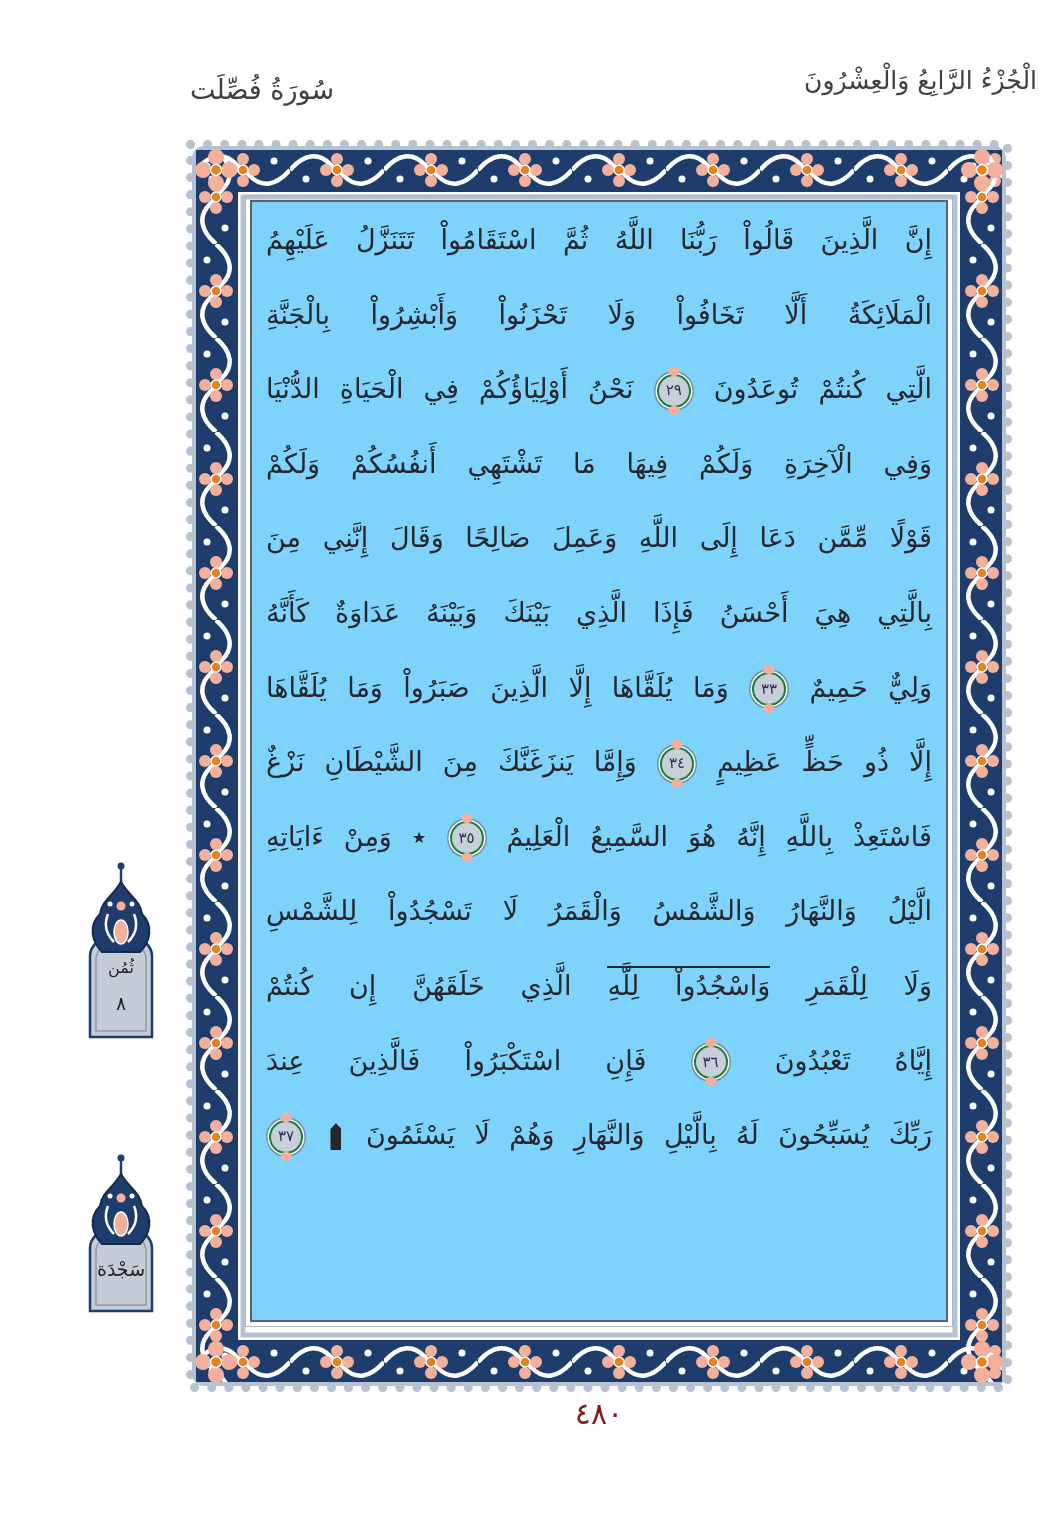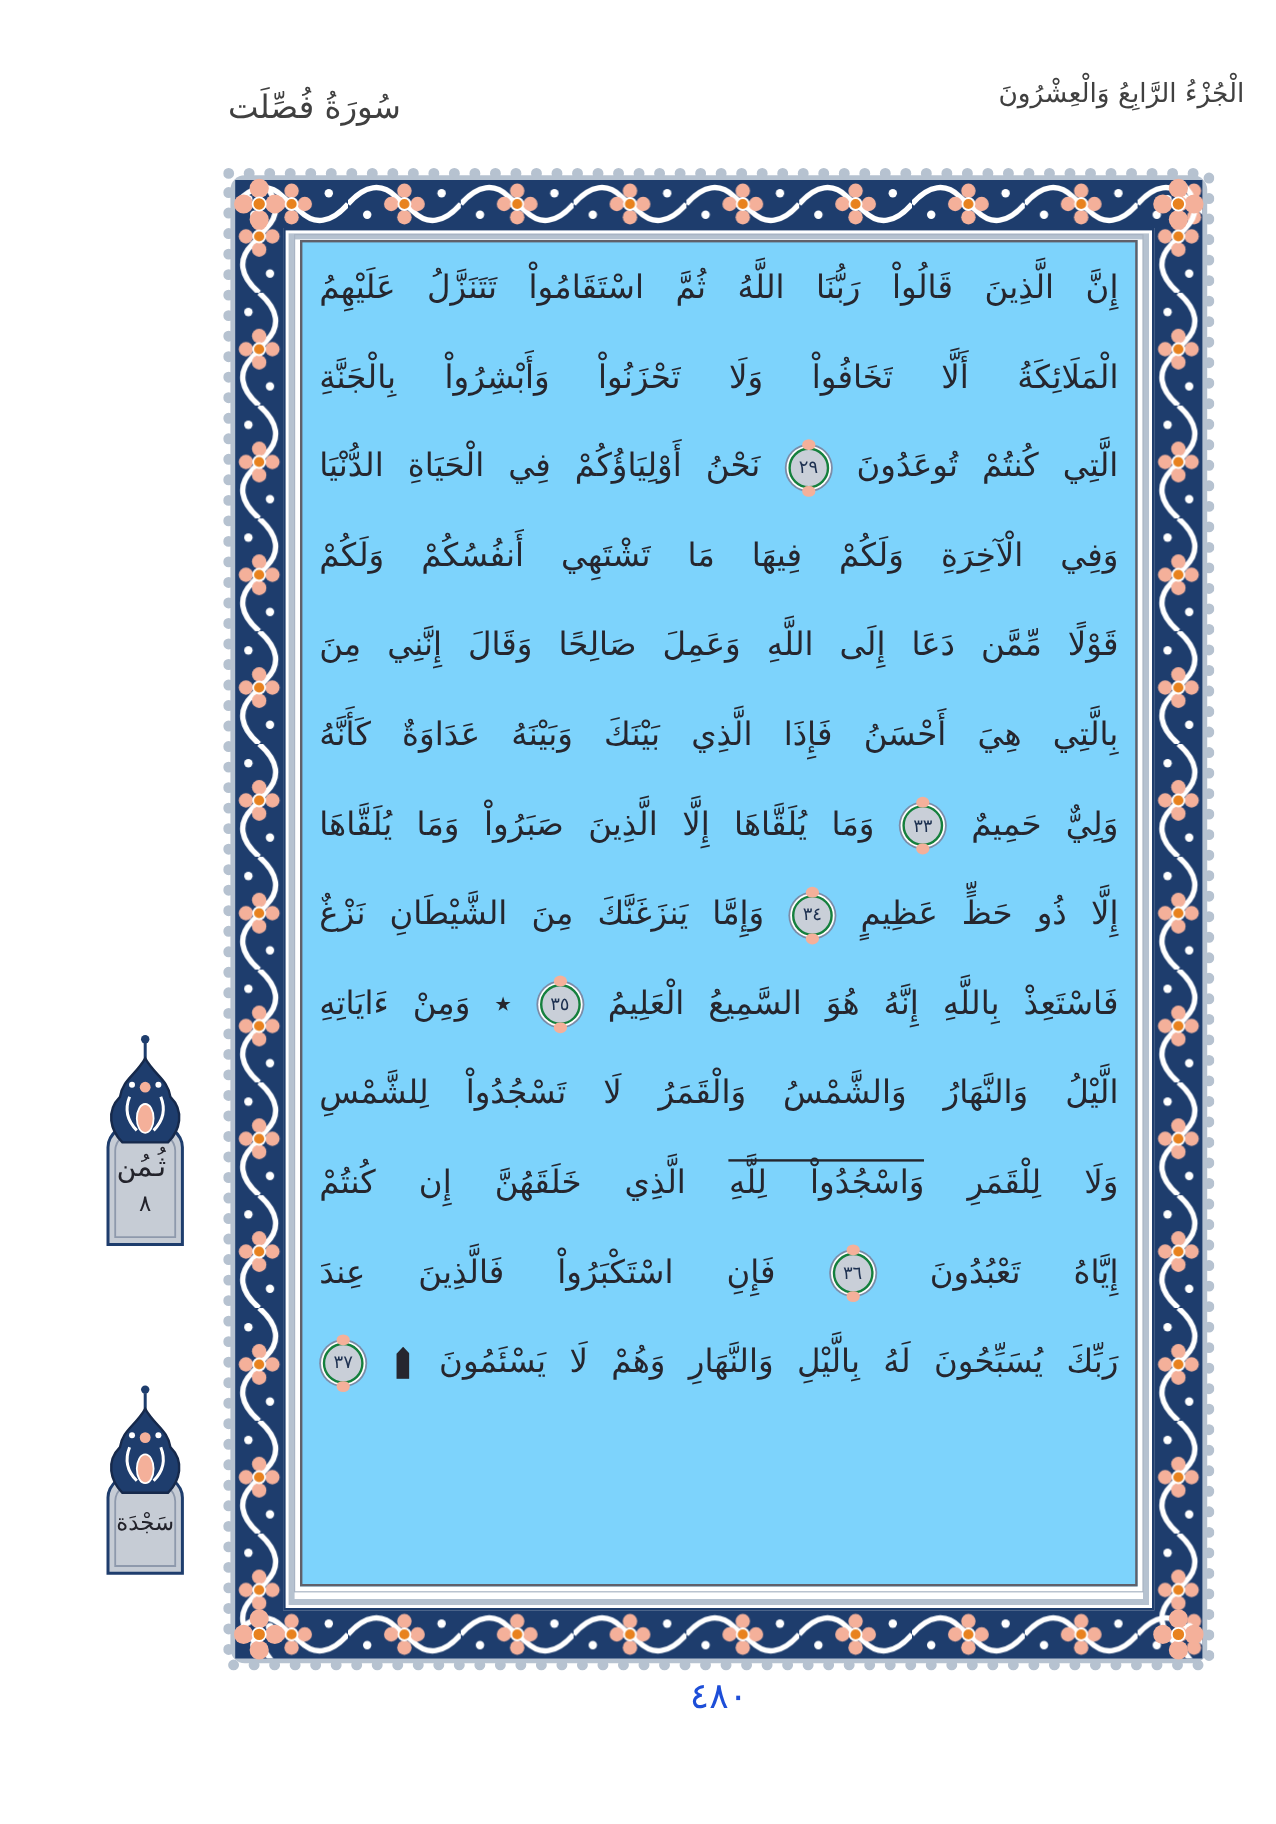--- a/index.html
+++ b/index.html
@@ -3,21 +3,21 @@
 <meta charset="utf-8">
 <style>
   html,body{margin:0;padding:0;background:#ffffff;}
   .page{
     position:relative;width:1063px;height:1520px;background:#ffffff;overflow:hidden;
     font-family:"DejaVu Sans",sans-serif;color:#26262e;
   }
   
   .hdr{position:absolute;direction:rtl;color:#404040;white-space:nowrap;}
   .hdr-left{left:190px;top:74px;font-size:27px;}
-  .hdr-right{right:26px;top:66px;font-size:22px;}
+  .hdr-right{right:26px;top:66px;font-size:25px;}
   
   .frame{position:absolute;left:186px;top:140px;width:826px;height:1252px;}
   .frame svg.frame-art{position:absolute;left:0;top:0;}
   
   .text-panel{
     position:absolute;left:64px;top:60px;width:698px;height:1122px;
     box-sizing:border-box;border:2px solid #60606a;outline:1px solid #a9b4c4;outline-offset:4px;
     background:#7dd3fc;direction:rtl;padding:1px 14px 0 14px;overflow:hidden;
   }
   .qline{
@@ -44,26 +44,26 @@
     clip-path:polygon(50% 0,100% 22%,100% 100%,0 100%,0 22%);
   }
   
   .medallion{position:absolute;width:98px;}
   .medallion svg{position:absolute;left:0;top:0;}
   .med-label,.med-value{
     position:absolute;left:0;width:98px;text-align:center;direction:rtl;
     color:#23232b;z-index:2;
   }
   .thumn{left:72px;top:840px;height:200px;}
-  .thumn .med-label{top:118px;font-size:24px;font-family:Liberation Mono, monospace;}
+  .thumn .med-label{top:118px;font-size:16px;}
   .thumn .med-value{top:152px;font-size:19px;}
   .sajdah{left:72px;top:1146px;height:168px;}
   .sajdah .med-label{top:112px;font-size:19px;}
   
-  .page-number{position:absolute;left:186px;width:826px;top:1396px;text-align:center;font-size:30px;color:#1d4ed8;}
+  .page-number{position:absolute;left:186px;width:826px;top:1396px;text-align:center;font-size:30px;color:#7f1d1d;}
 </style>
 </head>
 <body>
 
 <div class="page">
 
   <div class="hdr hdr-left">سُورَةُ فُصِّلَت</div>
   <div class="hdr hdr-right">الْجُزْءُ الرَّابِعُ وَالْعِشْرُونَ</div>
 
   <div class="frame">

